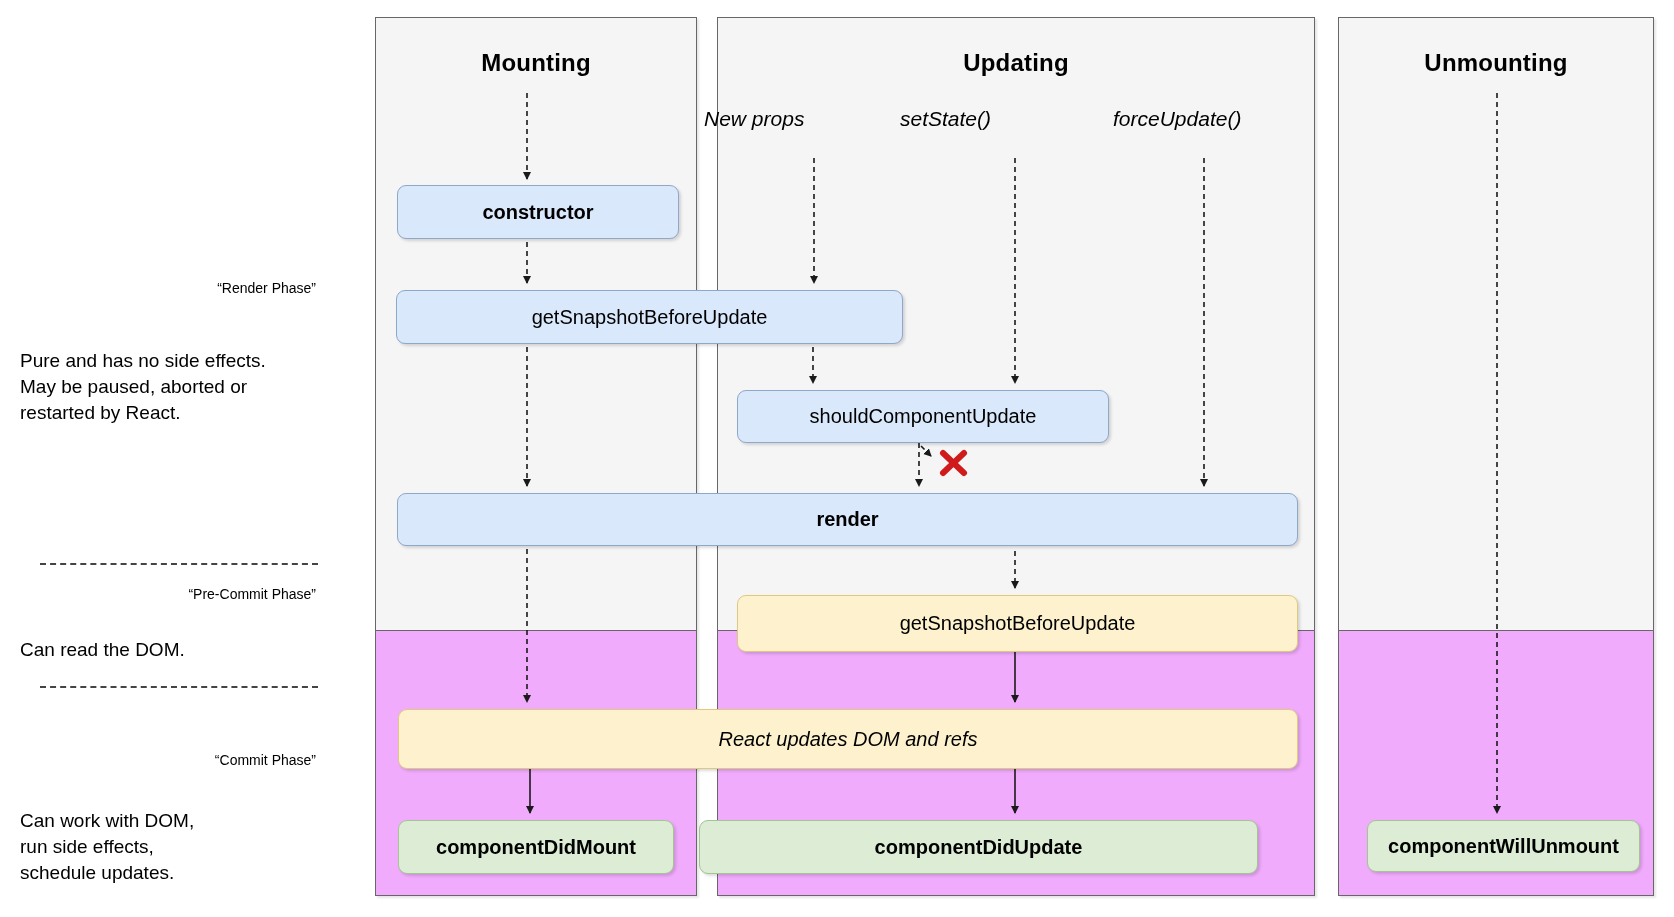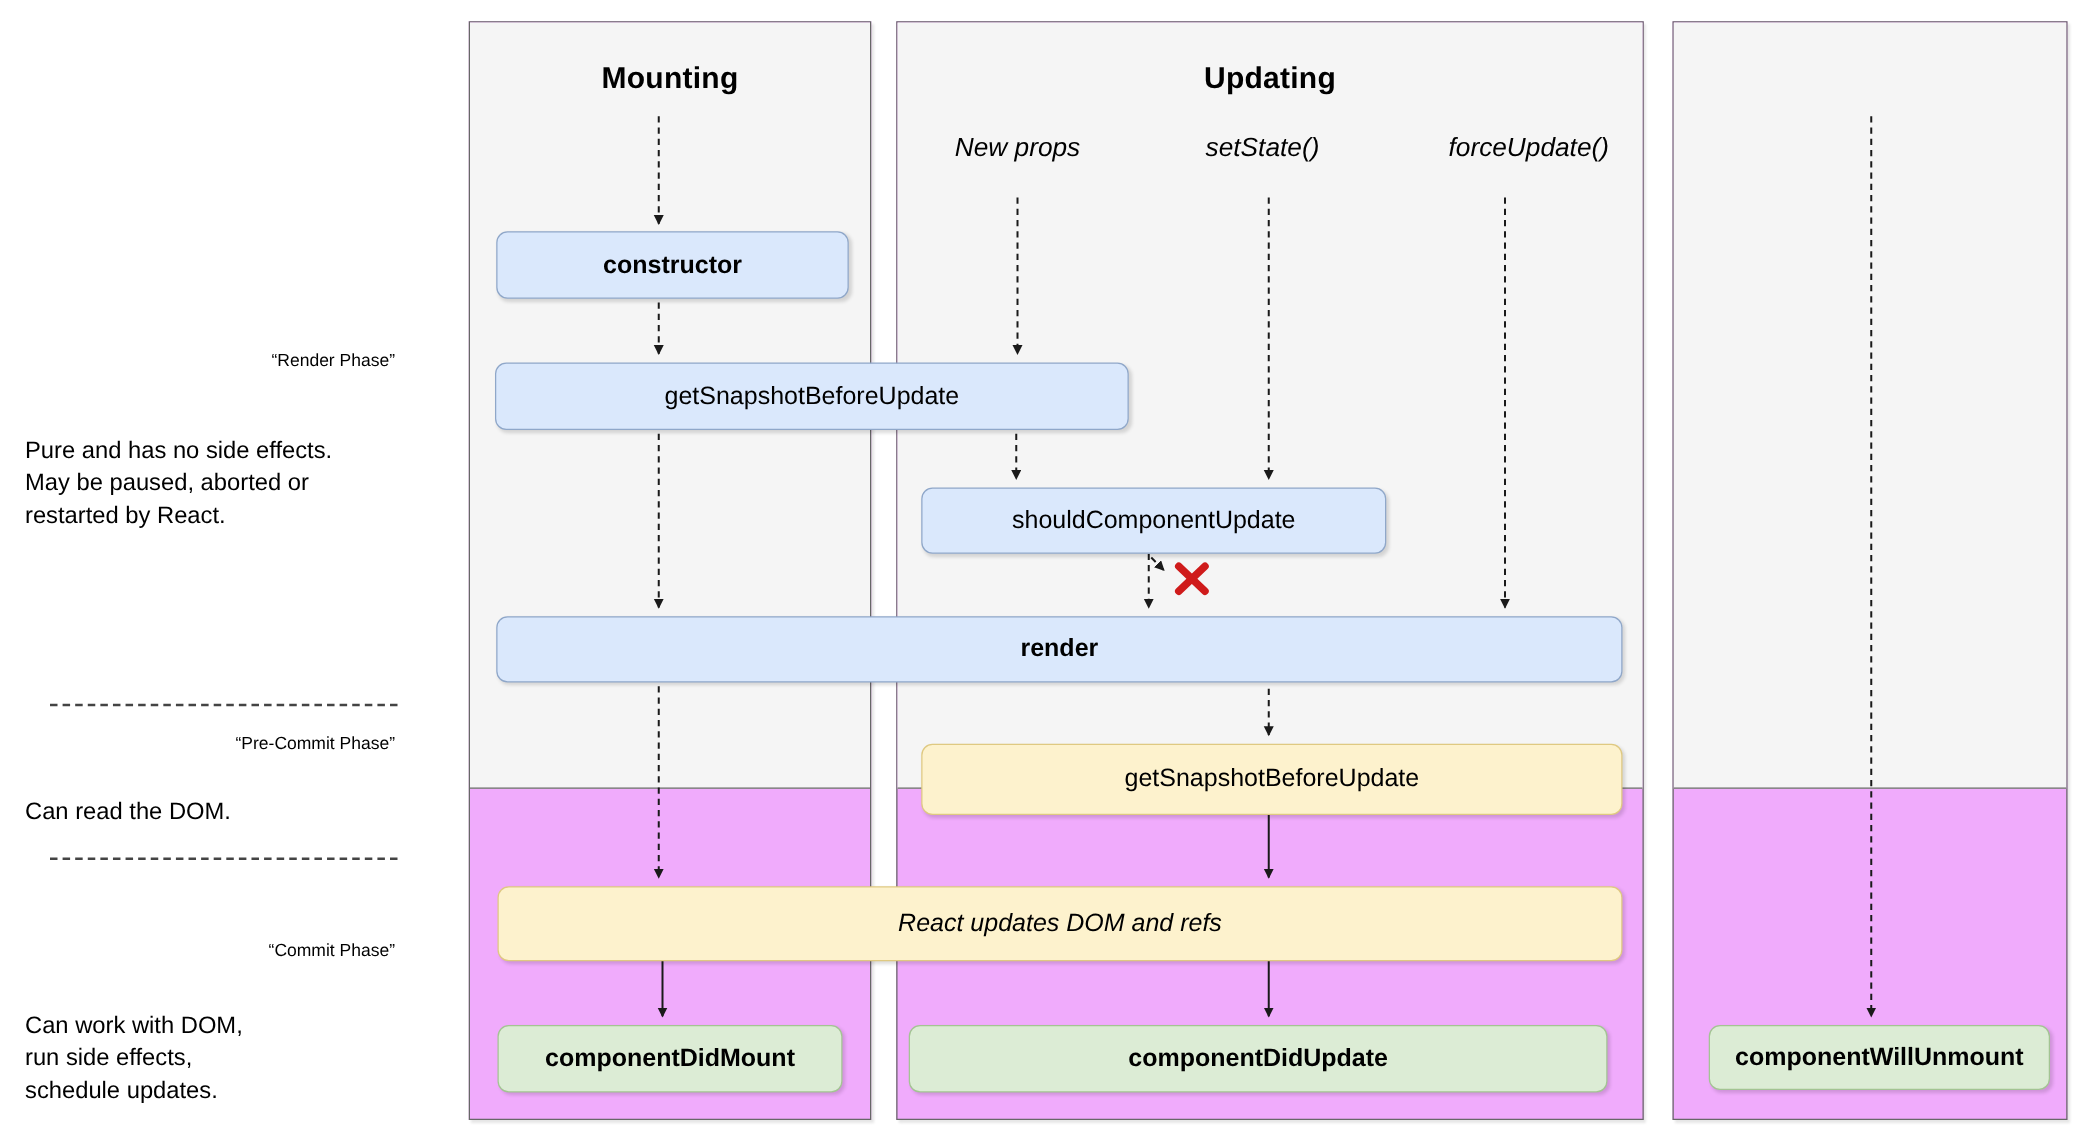--- a/index.html
+++ b/index.html
@@ -46,21 +46,20 @@
   }
   .node.blue  {background:var(--blue-fill);  border-color:var(--blue-border);}
   .node.yellow{background:var(--yellow-fill);border-color:var(--yellow-border);}
   .node.green {background:var(--green-fill); border-color:var(--green-border);}
   .bold{font-weight:bold;}
   .italic{font-style:italic;}
   
   .trigger{
     position:absolute;
     width:220px;
-    text-align:center;
     font-size:21px;
     font-style:italic;
     z-index:3;
   }
   
   .phase-title{
     position:absolute;
     left:20px;width:296px;
     text-align:right;
     font-size:14px;
@@ -113,20 +112,21 @@
     <div class="panel-title">Mounting</div>
   </div>
 
   <div class="panel" style="left:717px;top:17px;width:596px;height:877px;">
     <div class="gray"></div>
     <div class="panel-title">Updating</div>
   </div>
 
   <div class="panel" style="left:1338px;top:17px;width:314px;height:877px;">
     <div class="gray"></div>
+    <div class="panel-title">Unmounting</div>
   </div>
 
   <div class="trigger" style="left:704px;top:107px;">New props</div>
   <div class="trigger" style="left:900px;top:107px;">setState()</div>
   <div class="trigger" style="left:1113px;top:107px;">forceUpdate()</div>
 
   <svg class="arrows" width="1674" height="917" viewBox="0 0 1674 917">
     <defs>
       <marker id="ah" markerWidth="9" markerHeight="9" refX="7" refY="4" orient="auto" markerUnits="userSpaceOnUse">
         <path d="M0,0 L8,4 L0,8 Z" fill="#1a1a1a"></path>
@@ -157,16 +157,16 @@
     </g>
   </svg>
 
   <div class="node blue bold" style="left:397px;top:185px;width:280px;height:52px;">constructor</div>
   <div class="node blue" style="left:396px;top:290px;width:505px;height:52px;">getSnapshotBeforeUpdate</div>
   <div class="node blue" style="left:737px;top:390px;width:370px;height:51px;">shouldComponentUpdate</div>
   <div class="node blue bold" style="left:397px;top:493px;width:899px;height:51px;">render</div>
   <div class="node yellow" style="left:737px;top:595px;width:559px;height:55px;">getSnapshotBeforeUpdate</div>
   <div class="node yellow italic" style="left:398px;top:709px;width:898px;height:58px;">React updates DOM and refs</div>
   <div class="node green bold" style="left:398px;top:820px;width:274px;height:52px;">componentDidMount</div>
-  <div class="node green bold" style="left:727px;top:820px;width:557px;height:52px;">componentDidUpdate</div>
+  <div class="node green bold" style="left:699px;top:820px;width:557px;height:52px;">componentDidUpdate</div>
   <div class="node green bold" style="left:1367px;top:820px;width:271px;height:50px;">componentWillUnmount</div>
 
 </div>
 
 </body></html>

